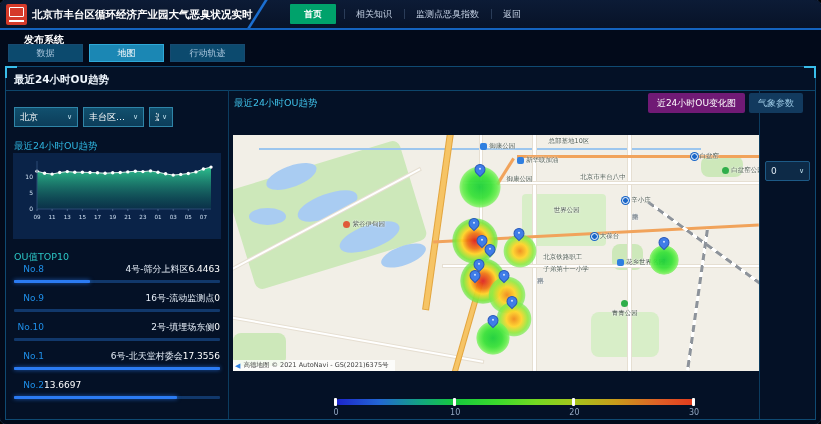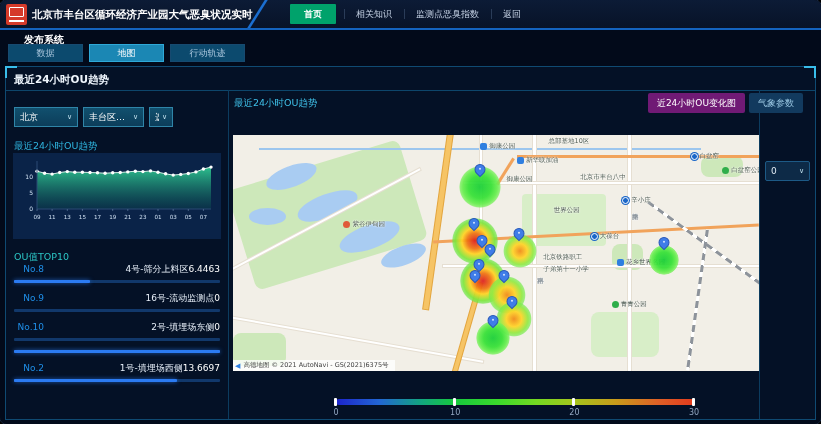--- a/index.html
+++ b/index.html
@@ -243,28 +243,32 @@
           <div class="top-line">
             <span class="top-rank">No.10</span>
             <span class="top-name">2号-填埋场东侧</span>
             <span class="top-val">0</span>
           </div>
           <div class="top-track">
             <div class="top-fill" style="width: 0%;"></div>
           </div>
         </div>
         <div class="top-row">
+          <div class="top-line">
+            <span class="top-rank">No.1</span>
+            <span class="top-name">6号-北天堂村委会</span>
+            <span class="top-val">17.3556</span>
+          </div>
           <div class="top-track">
             <div class="top-fill" style="width: 100%;"></div>
           </div>
         </div>
         <div class="top-row">
           <div class="top-line">
             <span class="top-rank">No.2</span>
-            <span class="top-name">1号-填埋场西侧</span>
             <span class="top-val">13.6697</span>
           </div>
           <div class="top-track">
             <div class="top-fill" style="width: 79%;"></div>
           </div>
         </div>
       </div>
 
     <div class="map-title">最近24小时OU趋势</div>
     <div class="map-buttons">
@@ -366,21 +370,21 @@
           <div class="mlabel" style="left: 59%; top: 50%;">
             <span>北京铁路职工</span>
           </div>
           <div class="mlabel" style="left: 59%; top: 55%;">
             <span>子弟第十一小学</span>
           </div>
           <div class="mlabel" style="left: 73%; top: 52%;">
             <i class="micon blue"></i>
             <span>花乡世界名园</span>
           </div>
-          <div class="mlabel" style="left: 72%; top: 70%;">
+          <div class="mlabel" style="left: 72%; top: 70%; flex-direction: column;">
             <i class="micon green"></i>
             <span>青青公园</span>
           </div>
           <div class="mlabel vert" style="left: 57.5%; top: 58%;">
             <span>丰科路</span>
           </div>
           <div class="mlabel vert" style="left: 75.5%; top: 31%;">
             <span>樊羊路</span>
           </div>
         </div>

